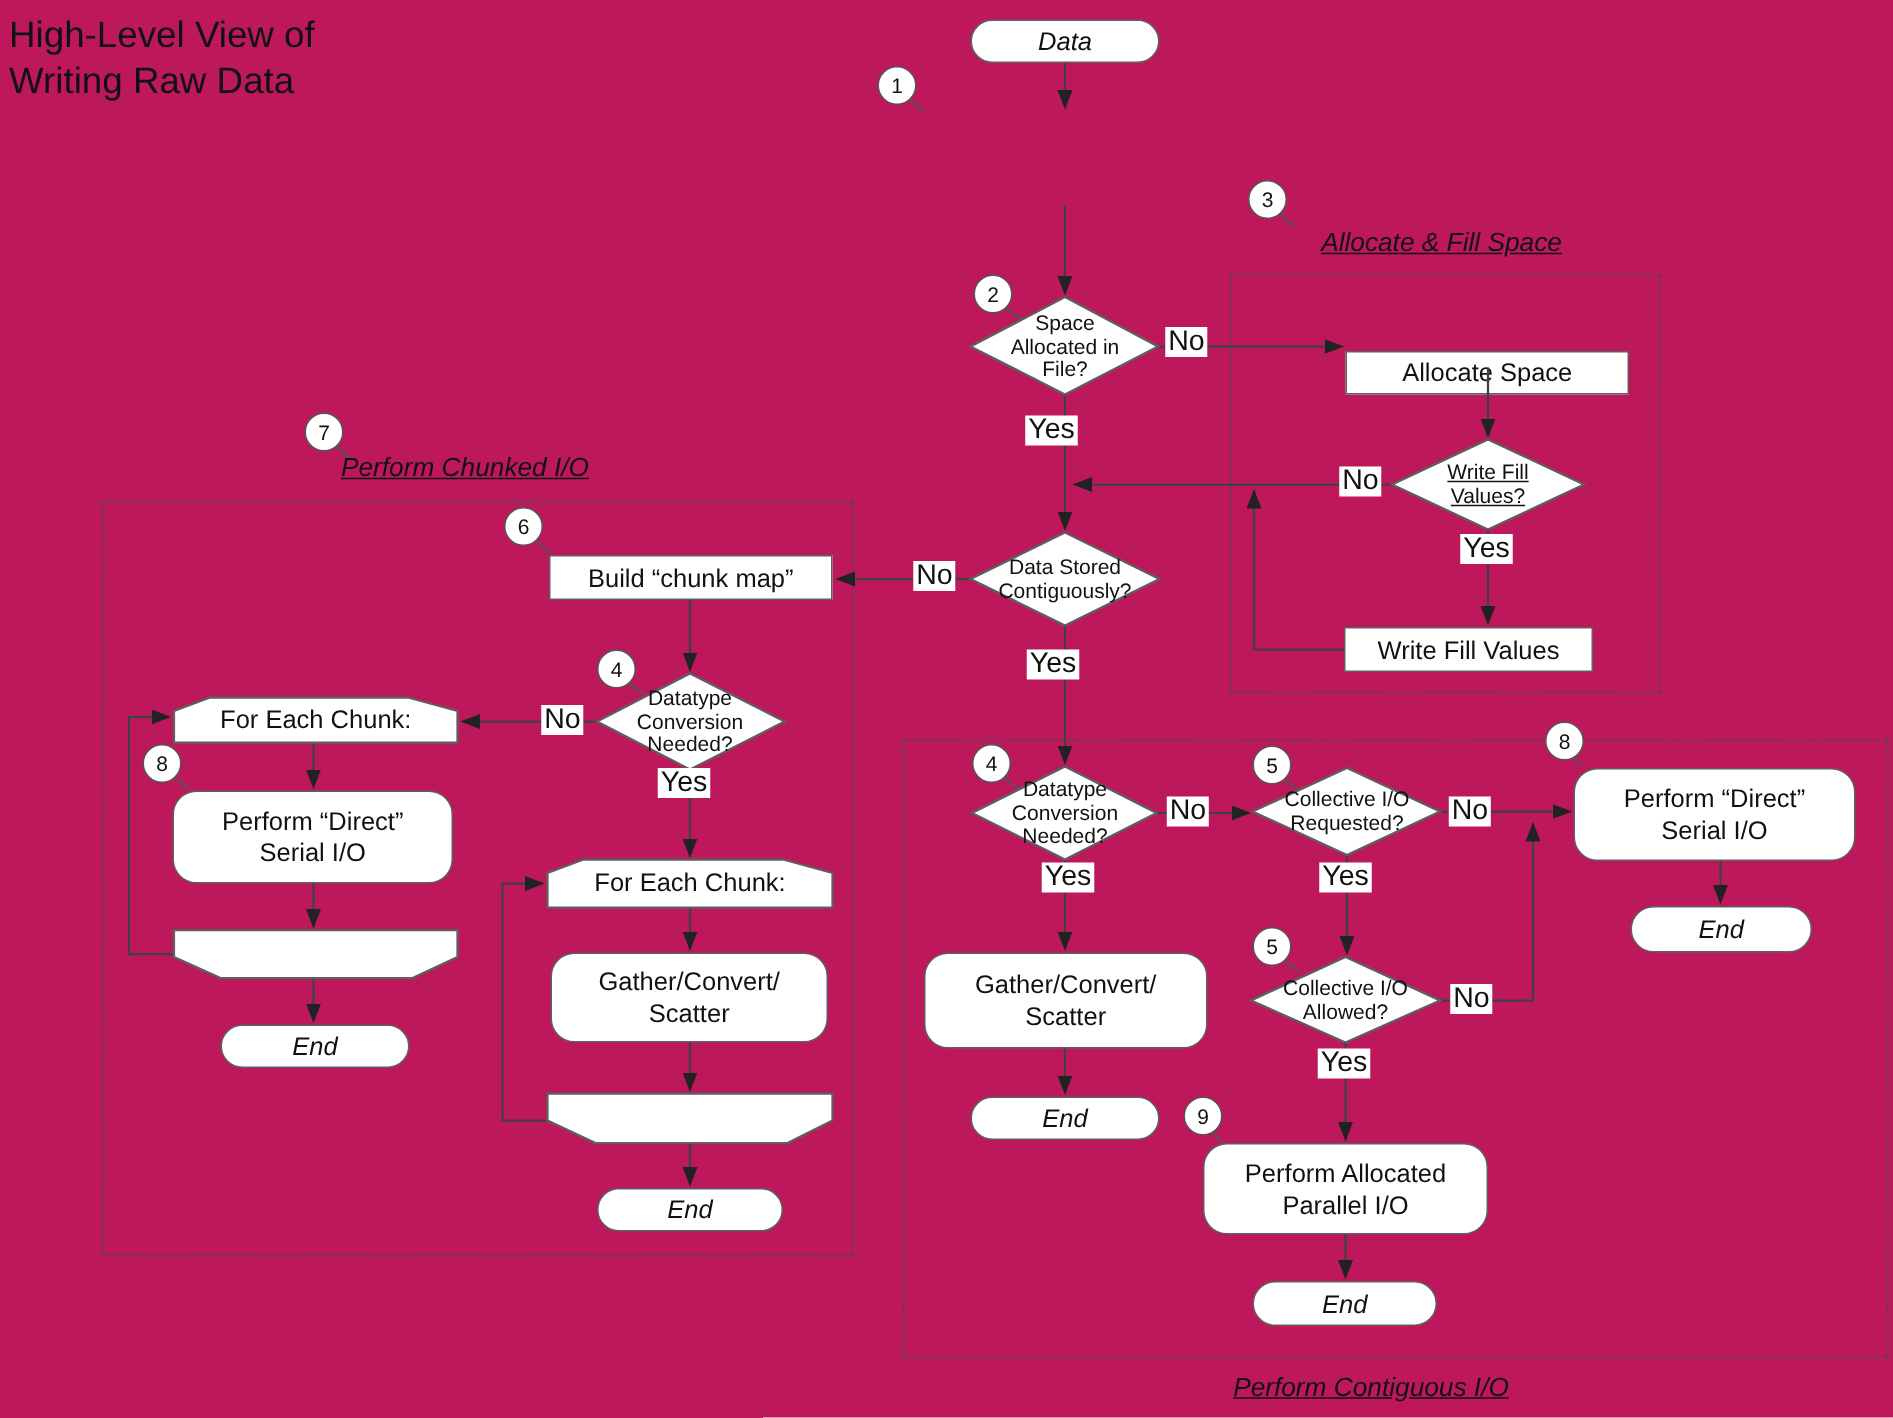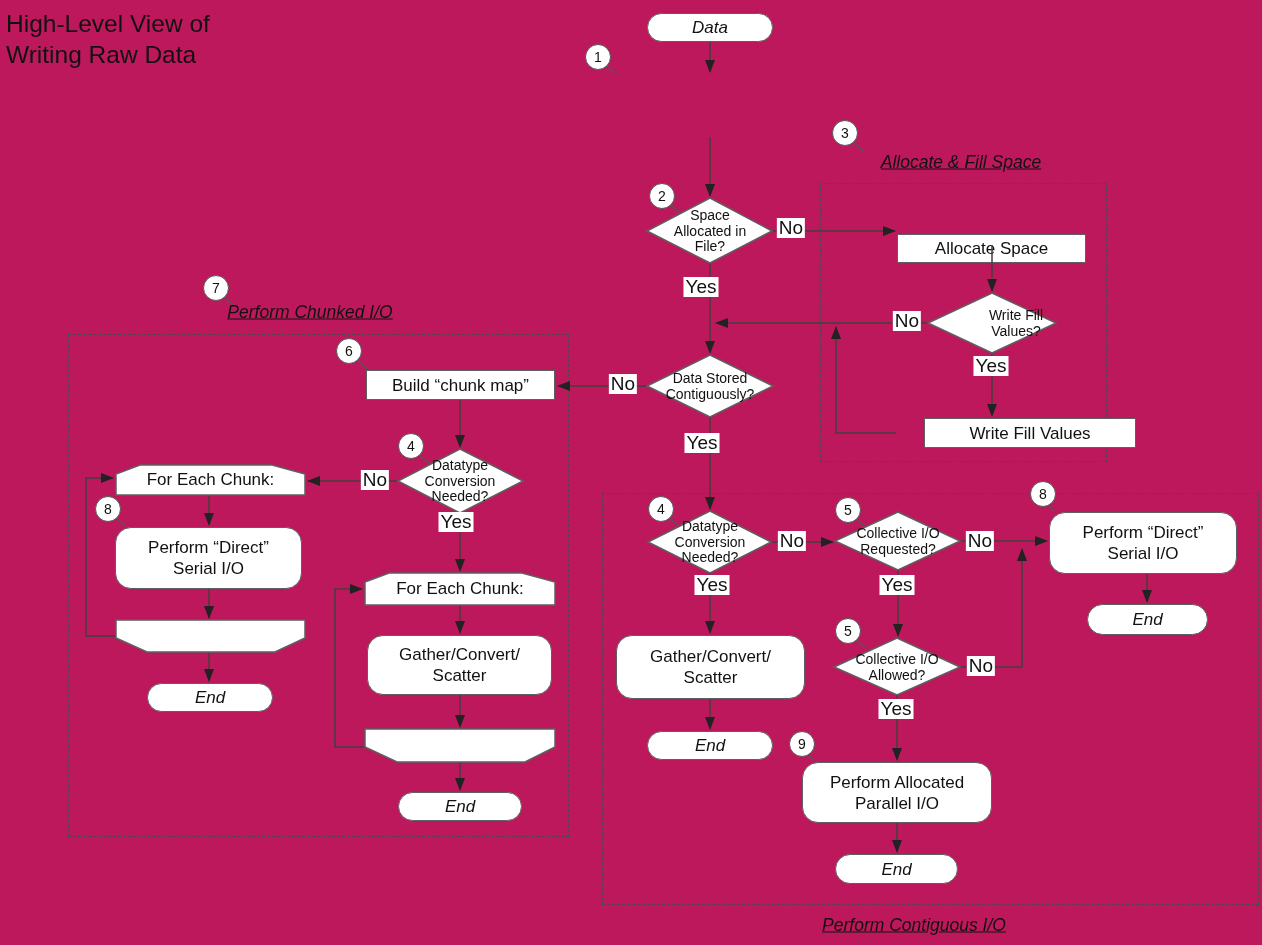--- a/index.html
+++ b/index.html
@@ -28,21 +28,21 @@
   <div class="region" style="left:820px; top:183px; width:287px; height:279px;"></div>
   <div class="region" style="left:68px;  top:334px; width:501px; height:503px;"></div>
   <div class="region" style="left:602px; top:493px; width:657px; height:412px;"></div>
 
   <div class="rlabel" style="left:961px; top:162px;">Allocate &amp; Fill Space</div>
   <div class="rlabel" style="left:310px; top:312px;">Perform Chunked I/O</div>
   <div class="rlabel" style="left:914px; top:925px;">Perform Contiguous I/O</div>
 
   <div class="box oval" style="left:647px; top:13px;  width:126px; height:29px;">Data</div>
   <div class="box" style="left:897px; top:216px; width:189px; height:29px;margin-top:18px;">Allocate Space</div>
-  <div class="box" style="left:924px; top:418px; width:212px; height:30px;">Write Fill Values</div>
+  <div class="box" style="left:896px; top:418px; width:166px; height:30px;">Write Fill Values</div>
   <div class="box" style="left:366px; top:370px; width:189px; height:30px;">Build “chunk map”</div>
   <div class="box rounded" style="left:115px; top:527px; width:187px; height:62px;">Perform “Direct”
 Serial I/O</div>
   <div class="box oval" style="left:147px; top:683px; width:126px; height:29px;">End</div>
   <div class="box rounded" style="left:367px; top:635px; width:185px; height:60px;">Gather/Convert/
 Scatter</div>
   <div class="box oval" style="left:398px; top:792px; width:124px; height:29px;">End</div>
   <div class="box rounded" style="left:1049px; top:512px; width:188px; height:62px;">Perform “Direct”
 Serial I/O</div>
   <div class="box oval" style="left:1087px; top:604px; width:121px; height:31px;">End</div>
@@ -116,21 +116,21 @@
       <polygon points="116,495 116,474 140,465 272,465 305,474 305,495"></polygon>
       <polygon points="116,620 305,620 305,638 275,652 147,652 116,638"></polygon>
       <polygon points="365,605 365,582 389,573 522,573 555,582 555,605"></polygon>
       <polygon points="365,729 555,729 555,747 525,762 397,762 365,747"></polygon>
     </g>
   </svg>
 
   <div class="dtext" style="left:710px; top:231px;">Space
 Allocated in
 File?</div>
-  <div class="dtext" style="left:1016px; top:323px;">Write Fill
+  <div class="dtext" style="left:992px; top:323px;text-decoration:underline;">Write Fill
 Values?</div>
   <div class="dtext" style="left:710px; top:386px;">Data Stored
 Contiguously?</div>
   <div class="dtext" style="left:460px; top:481px;">Datatype
 Conversion
 Needed?</div>
   <div class="dtext" style="left:710px; top:542px;">Datatype
 Conversion
 Needed?</div>
   <div class="dtext" style="left:898px; top:541px;">Collective I/O

